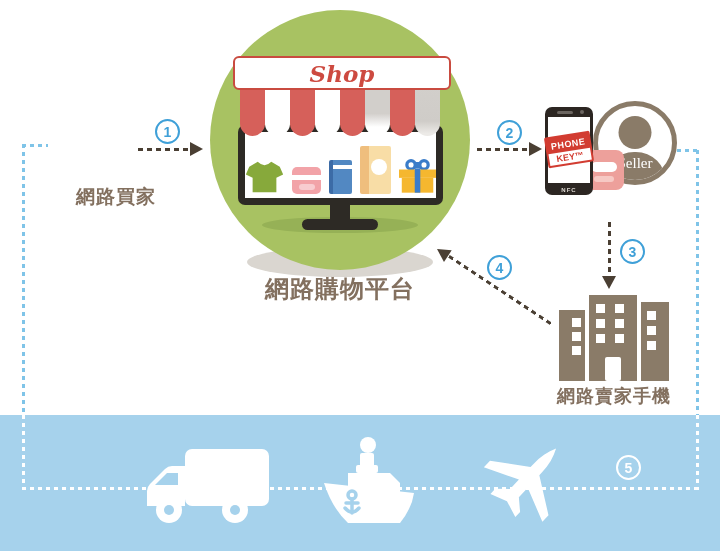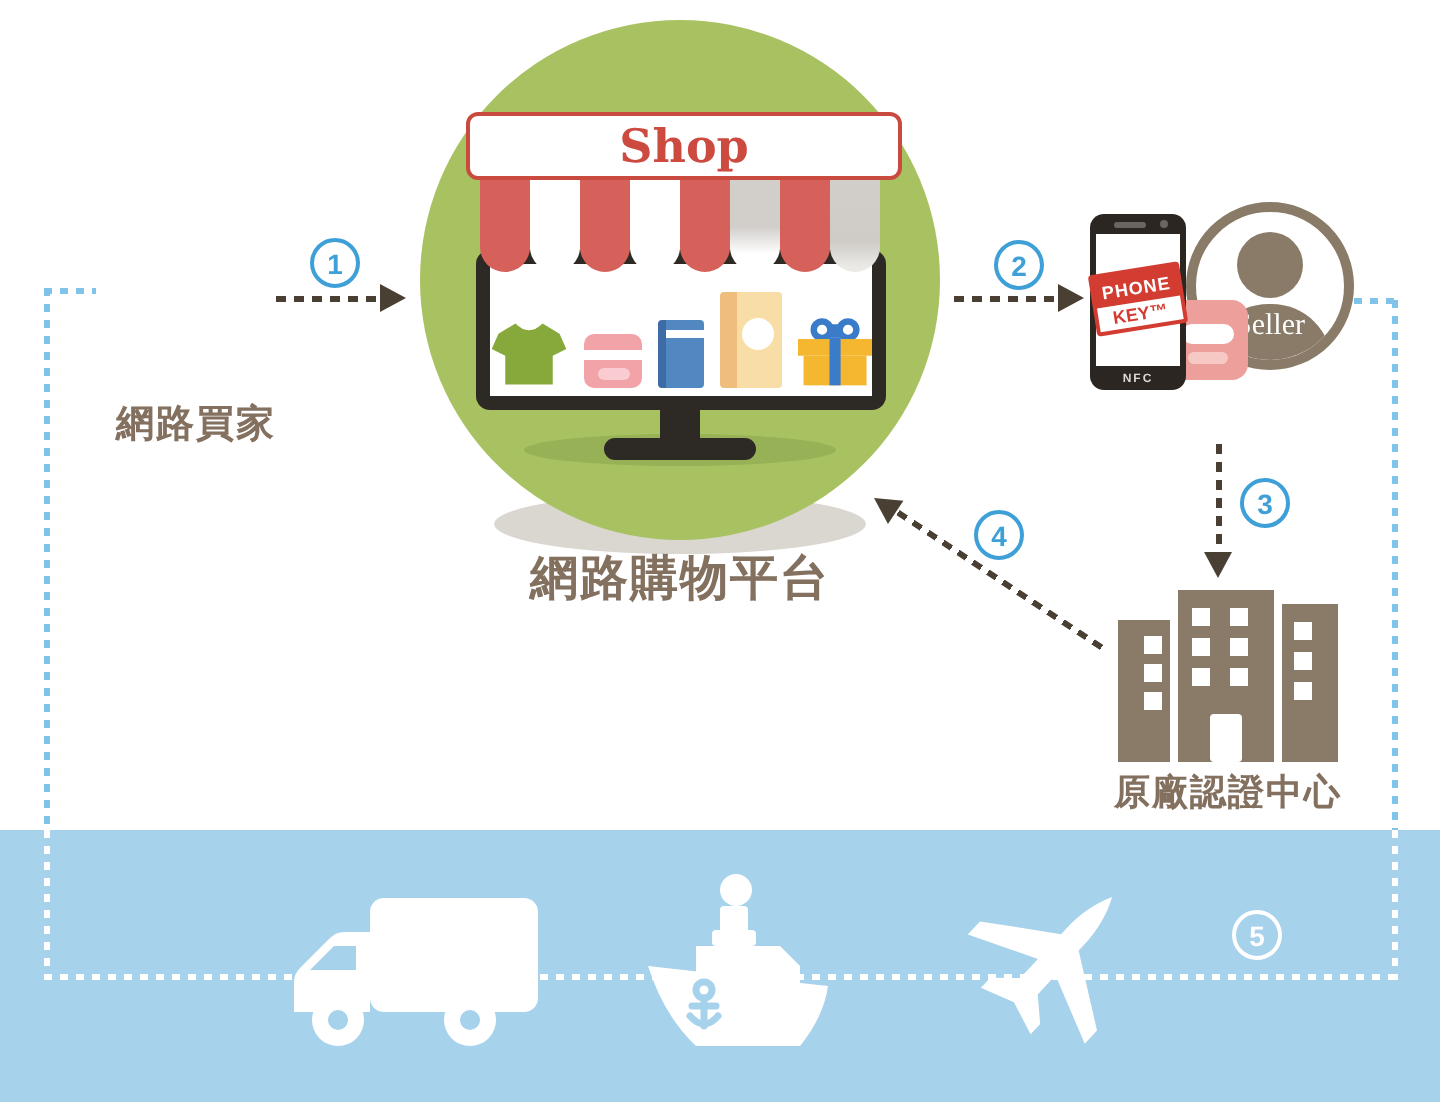--- a/index.html
+++ b/index.html
@@ -40,21 +40,21 @@
                 font-family:"Liberation Serif",serif;font-size:15px;}
 
   
   .caption{position:absolute;color:#83705f;font-weight:bold;text-align:center;letter-spacing:1px;}
 
   
   .circle-shadow{position:absolute;left:247px;top:247px;width:186px;height:30px;border-radius:50%;background:#dad6d0;}
   .platform-circle{position:absolute;left:210px;top:10px;width:260px;height:260px;border-radius:50%;background:#a8c262;}
   .shop-sign{position:absolute;left:23px;top:46px;width:214px;height:30px;background:#fff;border:2.5px solid #c94b40;
              border-radius:6px;display:flex;align-items:center;justify-content:center;}
-  .shop-sign span{color:#cd4a40;font-family:"DejaVu Serif",serif;font-weight:bold;font-size:23px;}
+  .shop-sign span{color:#cd4a40;font-family:"DejaVu Serif",serif;font-style:italic;font-weight:bold;font-size:23px;}
   .monitor{position:absolute;left:28px;top:115px;width:205px;height:80px;background:#2d2a25;border-radius:7px;}
   .monitor-screen{position:absolute;left:7px;right:7px;top:7px;bottom:7px;background:#fff;
                   display:flex;align-items:flex-end;justify-content:center;gap:8px;padding-bottom:4px;}
   .monitor-green-shadow{position:absolute;left:52px;top:207px;width:156px;height:16px;border-radius:50%;background:#96b156;}
   .monitor-neck{position:absolute;left:120px;top:195px;width:20px;height:16px;background:#2d2a25;}
   .monitor-base{position:absolute;left:92px;top:209px;width:76px;height:11px;background:#2d2a25;border-radius:6px;}
   .awning{position:absolute;left:30px;top:76px;width:200px;height:50px;display:flex;}
   .awning .stripe{flex:1;border-radius:0 0 14px 14px;}
   .st-r{background:#d6605a;}
   .st-w{background:#ffffff;}
@@ -128,21 +128,21 @@
     <div class="dash-h-dark line"></div>
   </div>
   <div class="stepnum" style="left:487px;top:255px;">
       <span>4</span>
     </div>
 
   <div class="stepnum stepnum--white" style="left:616px;top:455px;">
       <span>5</span>
     </div>
 
-  <div class="caption" style="left:40px;top:199px;width:116px;font-size:19px;">網路買家</div>
+  <div class="caption" style="left:40px;top:184px;width:116px;font-size:19px;text-align:right;">網路買家</div>
 
   <div class="circle-shadow"></div>
   <div class="platform-circle">
     <div class="monitor">
       <div class="monitor-screen">
         <svg width="40" height="34" viewBox="0 0 46 38">
           <path d="M15 1 L5 7 L1 16 L9 20 L9 37 L37 37 L37 20 L45 16 L41 7 L31 1 Q23 9 15 1 Z" fill="#87a93b"></path>
         </svg>
         <div class="jar">
           <div class="jar-lid"></div>
@@ -218,21 +218,21 @@
     <rect x="37" y="24" width="9" height="9" fill="#fff"></rect>
       <rect x="56" y="24" width="9" height="9" fill="#fff"></rect>
     <rect x="37" y="39" width="9" height="9" fill="#fff"></rect>
       <rect x="56" y="39" width="9" height="9" fill="#fff"></rect>
     <rect x="46" y="62" width="16" height="24" rx="2" fill="#fff"></rect>
     <rect x="82" y="7" width="28" height="79" fill="#8a7b68"></rect>
     <rect x="88" y="16" width="9" height="9" fill="#fff"></rect>
       <rect x="88" y="31" width="9" height="9" fill="#fff"></rect>
       <rect x="88" y="46" width="9" height="9" fill="#fff"></rect>
   </svg>
-  <div class="caption" style="left:550px;top:384px;width:128px;font-size:18px;">原廠認證中心</div>
+  <div class="caption" style="left:550px;top:384px;width:128px;font-size:18px;">網路賣家手機</div>
 
   <svg class="svg-abs" style="left:141px;top:444px;" width="132" height="84" viewBox="0 0 132 84">
     <rect x="44" y="5" width="84" height="57" rx="7" fill="#fff"></rect>
     <path d="M44 62 L6 62 L6 47 Q6 43 9 40 L24 25 Q27 22 31 22 L44 22 Z" fill="#fff"></path>
     <path d="M14 41 L26 29 L37 29 L37 41 Z" fill="#a6d2ec"></path>
     <circle cx="28" cy="66" r="13" fill="#fff"></circle>
       <circle cx="28" cy="66" r="5" fill="#a6d2ec"></circle>
     <circle cx="94" cy="66" r="13" fill="#fff"></circle>
       <circle cx="94" cy="66" r="5" fill="#a6d2ec"></circle>
   </svg>

